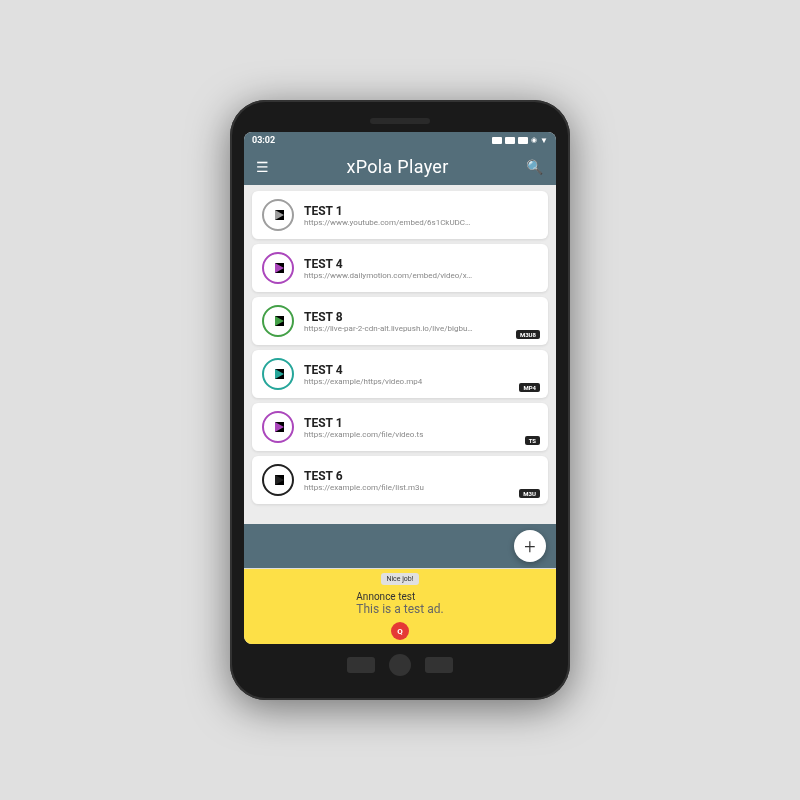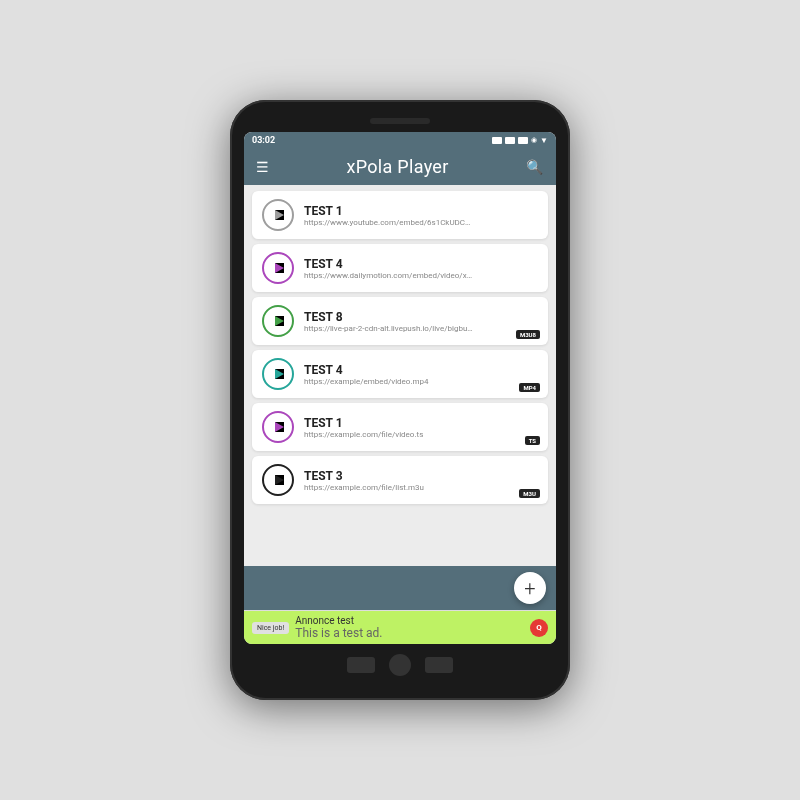--- a/index.html
+++ b/index.html
@@ -175,27 +175,28 @@
       justify-content: center;
       font-size: 20px;
       font-weight: 300;
       color: #333;
       box-shadow: 0 2px 6px rgba(0,0,0,0.3);
       cursor: pointer;
     }
 
     
     .ad-banner {
-      background: #bef264;
+      background: #fde047;
       border-top: 1px solid #ddd;
       padding: 4px 8px;
       display: flex;
       align-items: center;
       gap: 6px;
       font-size: 8px;
+      flex-direction: column;
     }
     .ad-nice-job {
       background: #e0e0e0;
       border-radius: 3px;
       padding: 2px 5px;
       color: #333;
       font-size: 7px;
     }
     .ad-text-block {
       flex: 1;
@@ -296,40 +297,40 @@
             <div class="item-url">https://live-par-2-cdn-alt.livepush.io/live/bigbuckbunny</div>
           </div>
           <div class="badge">M3U8</div>
         </div>
         <div class="list-item">
           <div class="play-btn" style="border-color: rgb(38, 166, 154);">
             <div class="triangle" style="border-left-color: rgb(38, 166, 154);"></div>
           </div>
           <div class="item-info">
             <div class="item-title">TEST 4</div>
-            <div class="item-url">https://example/embed/video.mp4</div>
+            <div class="item-url">https://example/https/video.mp4</div>
           </div>
           <div class="badge">MP4</div>
         </div>
         <div class="list-item">
           <div class="play-btn" style="border-color: rgb(171, 71, 188);">
             <div class="triangle" style="border-left-color: rgb(171, 71, 188);"></div>
           </div>
           <div class="item-info">
             <div class="item-title">TEST 1</div>
             <div class="item-url">https://example.com/file/video.ts</div>
           </div>
           <div class="badge">TS</div>
         </div>
         <div class="list-item">
           <div class="play-btn" style="border-color: rgb(33, 33, 33);">
             <div class="triangle" style="border-left-color: rgb(33, 33, 33);"></div>
           </div>
           <div class="item-info">
-            <div class="item-title">TEST 3</div>
+            <div class="item-title">TEST 6</div>
             <div class="item-url">https://example.com/file/list.m3u</div>
           </div>
           <div class="badge">M3U</div>
         </div>
       </div>
 
     <div class="fab-area">
       <div class="fab">+</div>
     </div>
 

